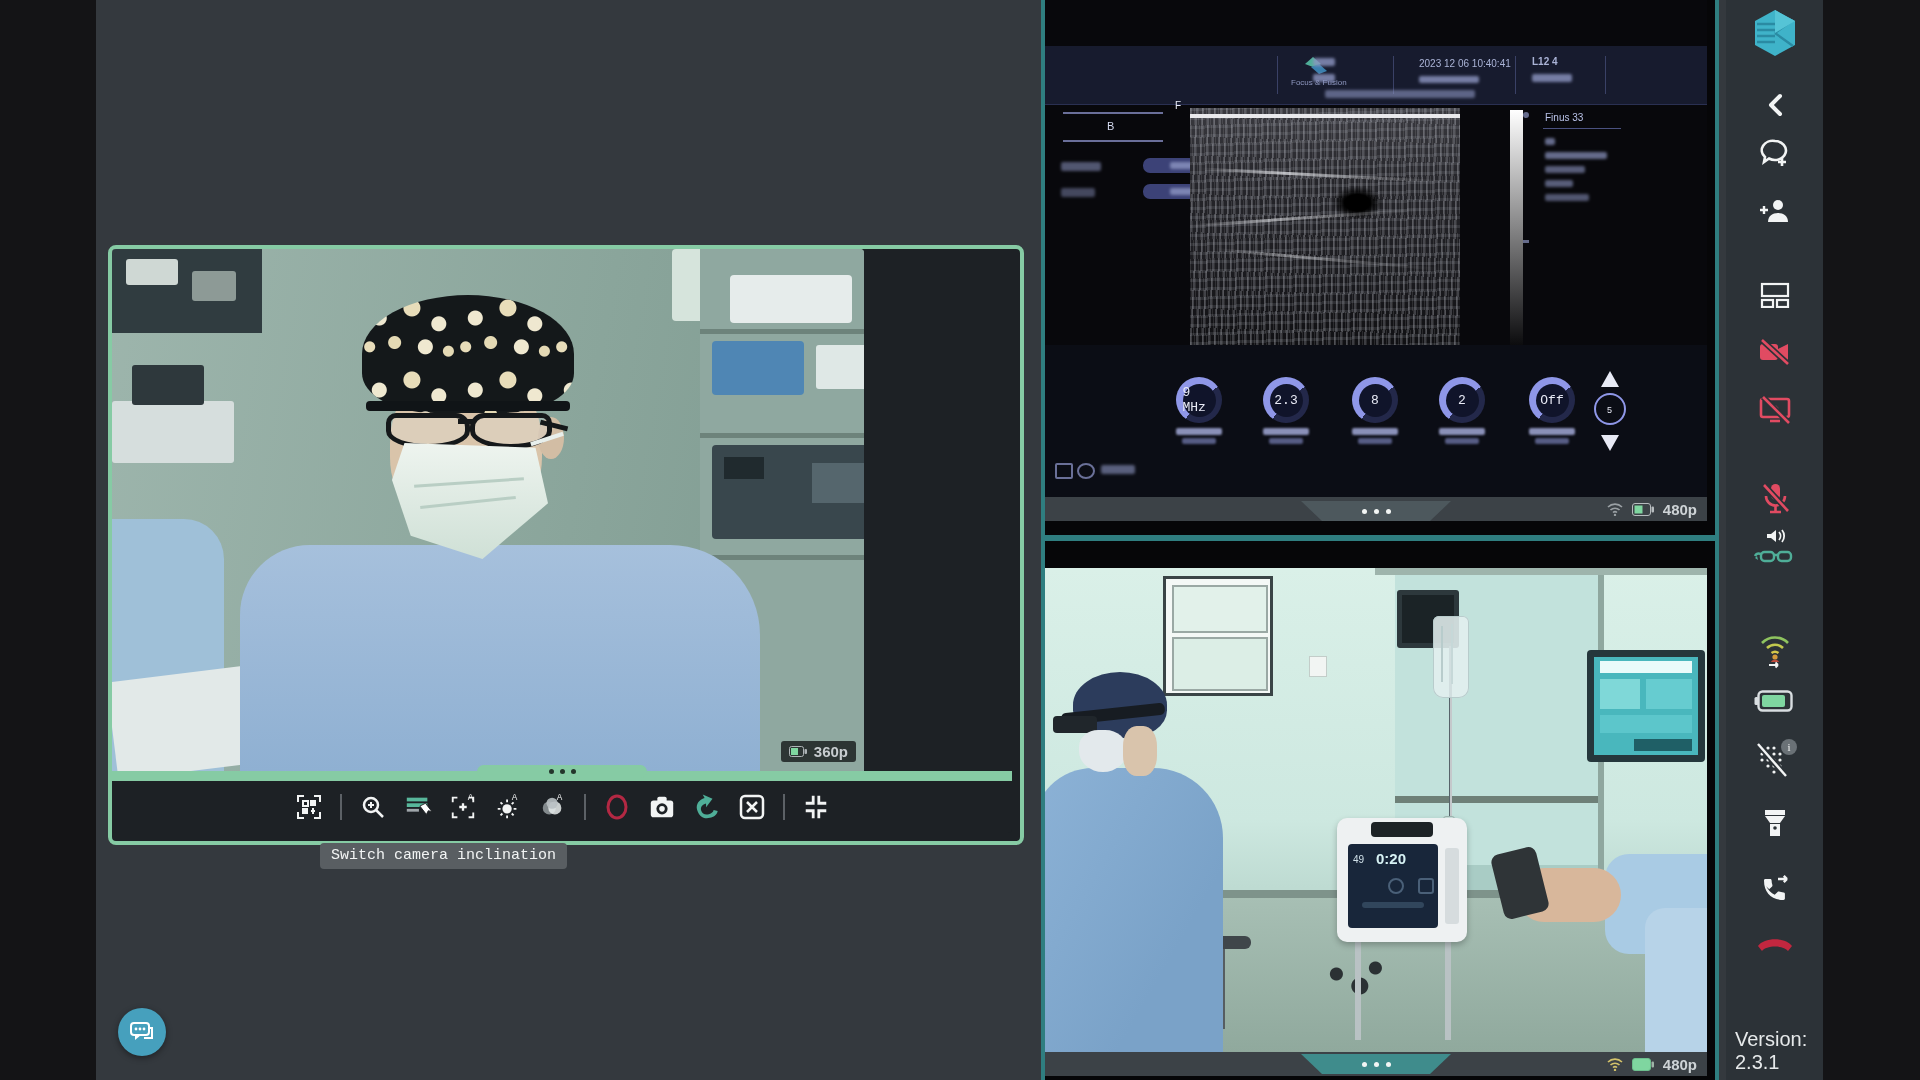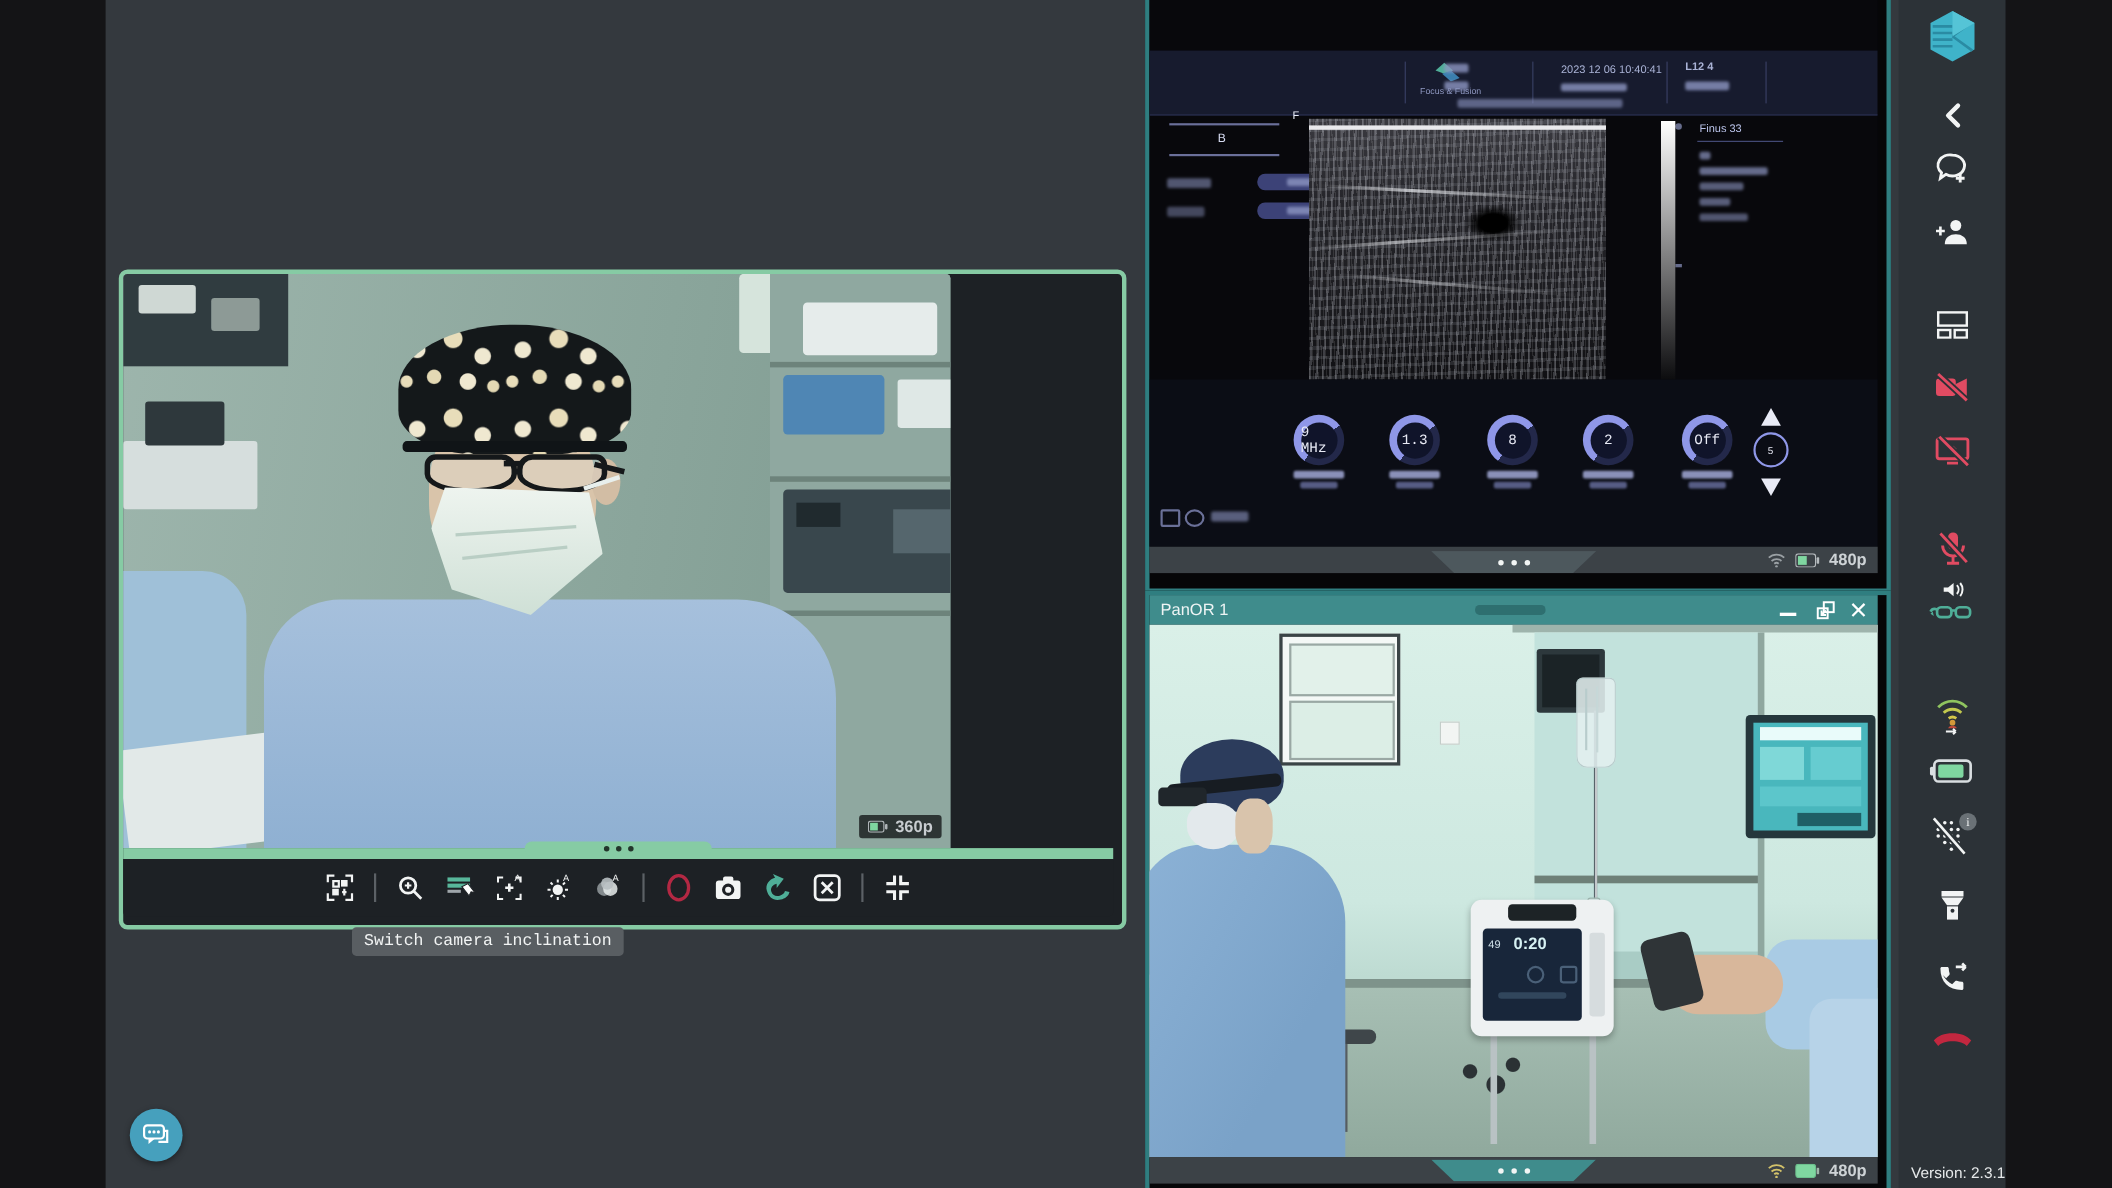--- a/index.html
+++ b/index.html
@@ -42,21 +42,21 @@
   .dial{width:46px;height:46px;border-radius:50%;background:conic-gradient(from 215deg,#8f97e8 0 200deg,#23284a 200deg 360deg);display:flex;align-items:center;justify-content:center;}
   .dial-in{width:33px;height:33px;border-radius:50%;background:#10142a;color:#e8eaf5;font-size:13px;display:flex;align-items:center;justify-content:center;font-family:Liberation Mono, monospace;}
   .dlbl1{width:46px;height:7px;background:#8a90b8;filter:blur(1.2px);border-radius:2px;margin:5px auto 3px;}
   .dlbl2{width:34px;height:6px;background:#565c84;filter:blur(1.2px);border-radius:2px;margin:0 auto;}
   
   #pan-title{left:0;top:0;width:662px;height:27px;background:#3f8c8c;color:#eef4f4;font-size:15px;display:flex;align-items:center;}
   #pan-scene{left:0;top:27px;width:662px;height:484px;overflow:hidden;background:linear-gradient(180deg,#daf0e8 0%,#cde8e0 52%,#bedbd2 66%);}
   
   #sidebar{left:1726px;top:0;width:97px;height:1080px;background:#2c3237;}
   .sbi{left:0;width:97px;display:flex;justify-content:center;}
-  #version{left:0;bottom:6px;width:97px;text-align:right;padding-left:9px;box-sizing:border-box;color:#e6e9ea;font-size:14px;}
+  #version{left:0;bottom:6px;width:97px;text-align:left;padding-left:9px;box-sizing:border-box;color:#e6e9ea;font-size:20px;}
   
   #chat-fab{left:118px;top:1008px;width:48px;height:48px;border-radius:50%;background:#46a0bd;display:flex;align-items:center;justify-content:center;box-shadow:0 2px 6px rgba(0,0,0,.4);}
 </style>
 </head>
 <body>
 
 <div id="stage">
   <div class="abs" id="app">
 
     <div class="abs" id="left-window" style="left:12px;top:245px;">
@@ -274,21 +274,21 @@
         <div class="abs" style="left:0;top:345px;width:662px;height:152px;background:#0b0d15;">
           <div class="abs" style="left:131px;top:32px;">
             <div class="dial">
                 <div class="dial-in">9 MHz</div>
               </div>
             <div class="dlbl1"></div>
               <div class="dlbl2"></div>
           </div>
           <div class="abs" style="left:218px;top:32px;">
             <div class="dial">
-                <div class="dial-in">1.3</div>
+                <div class="dial-in">2.3</div>
               </div>
             <div class="dlbl1"></div>
               <div class="dlbl2"></div>
           </div>
           <div class="abs" style="left:307px;top:32px;">
             <div class="dial">
                 <div class="dial-in">8</div>
               </div>
             <div class="dlbl1"></div>
               <div class="dlbl2"></div>
@@ -334,35 +334,20 @@
         <span>480p</span>
       </div>
       <div class="abs handle-tab" style="left:256px;top:501px;background:#4d585d;">
         <div class="dotW"></div>
           <div class="dotW"></div>
           <div class="dotW"></div>
       </div>
     </div>
 
     <div class="abs tealwin" id="pan-window" style="left:945px;">
-      <div class="abs" id="pan-title">
-        <span style="margin-left:10px;">PanOR 1</span>
-        <div class="abs" style="left:296px;top:9px;width:64px;height:9px;background:#2e6f70;border-radius:4px;"></div>
-        <div class="abs" style="right:74px;top:16px;width:15px;height:3px;background:#fff;"></div>
-        <svg class="abs" style="right:38px;top:5px;" width="18" height="18" viewBox="0 0 18 18">
-            <g fill="none" stroke="#fff" stroke-width="1.8">
-              <rect x="7" y="1.5" width="9" height="9"></rect>
-              <rect x="1.5" y="7" width="9" height="9"></rect>
-              <path d="M5 13l4-4M5 9v4h4"></path>
-            </g>
-          </svg>
-        <svg class="abs" style="right:10px;top:6px;" width="15" height="15" viewBox="0 0 15 15">
-            <path d="M2 2l11 11M13 2L2 13" stroke="#fff" stroke-width="2"></path>
-          </svg>
-      </div>
       <div class="abs" id="pan-scene">
         <div class="abs" style="left:330px;top:0;width:332px;height:7px;background:#9eb4ac;"></div>
         <div class="abs" style="left:0;top:322px;width:662px;height:10px;background:#7e938b;"></div>
         <div class="abs" style="left:0;top:330px;width:662px;height:154px;background:linear-gradient(180deg,#a7bfb4,#90a99d);"></div>
         <div class="abs" style="left:118px;top:8px;width:110px;height:120px;background:#f4f8f6;border:3px solid #3a4446;box-sizing:border-box;">
           <div class="abs" style="left:6px;top:6px;width:92px;height:44px;background:#e2f1ea;border:2px solid #9aa8a4;"></div>
           <div class="abs" style="left:6px;top:58px;width:92px;height:50px;background:#dcEEe6;border:2px solid #9aa8a4;"></div>
         </div>
         <div class="abs" style="left:264px;top:88px;width:16px;height:19px;background:#f2f5f3;border:1px solid #c3cdc9;"></div>
         <div class="abs" style="left:350px;top:7px;width:205px;height:315px;background:#c2e2dc;">

